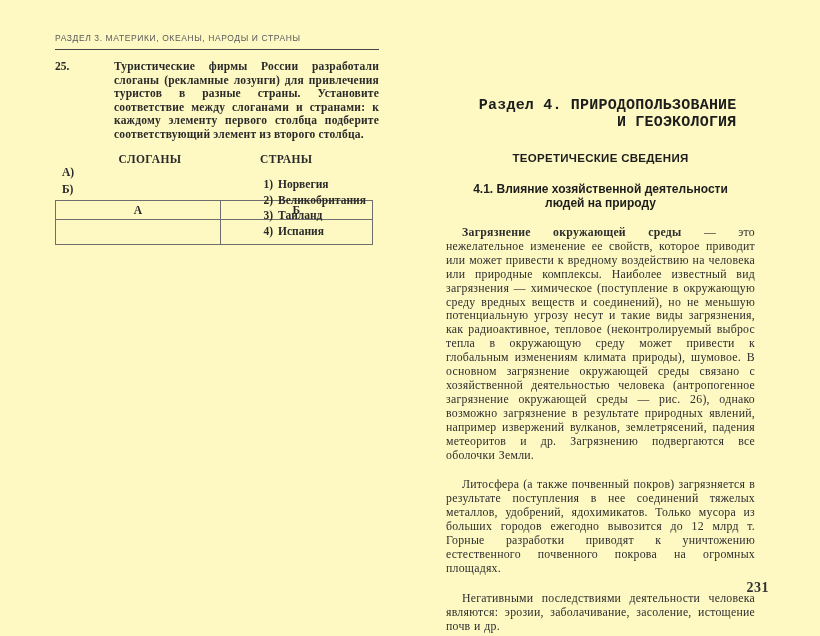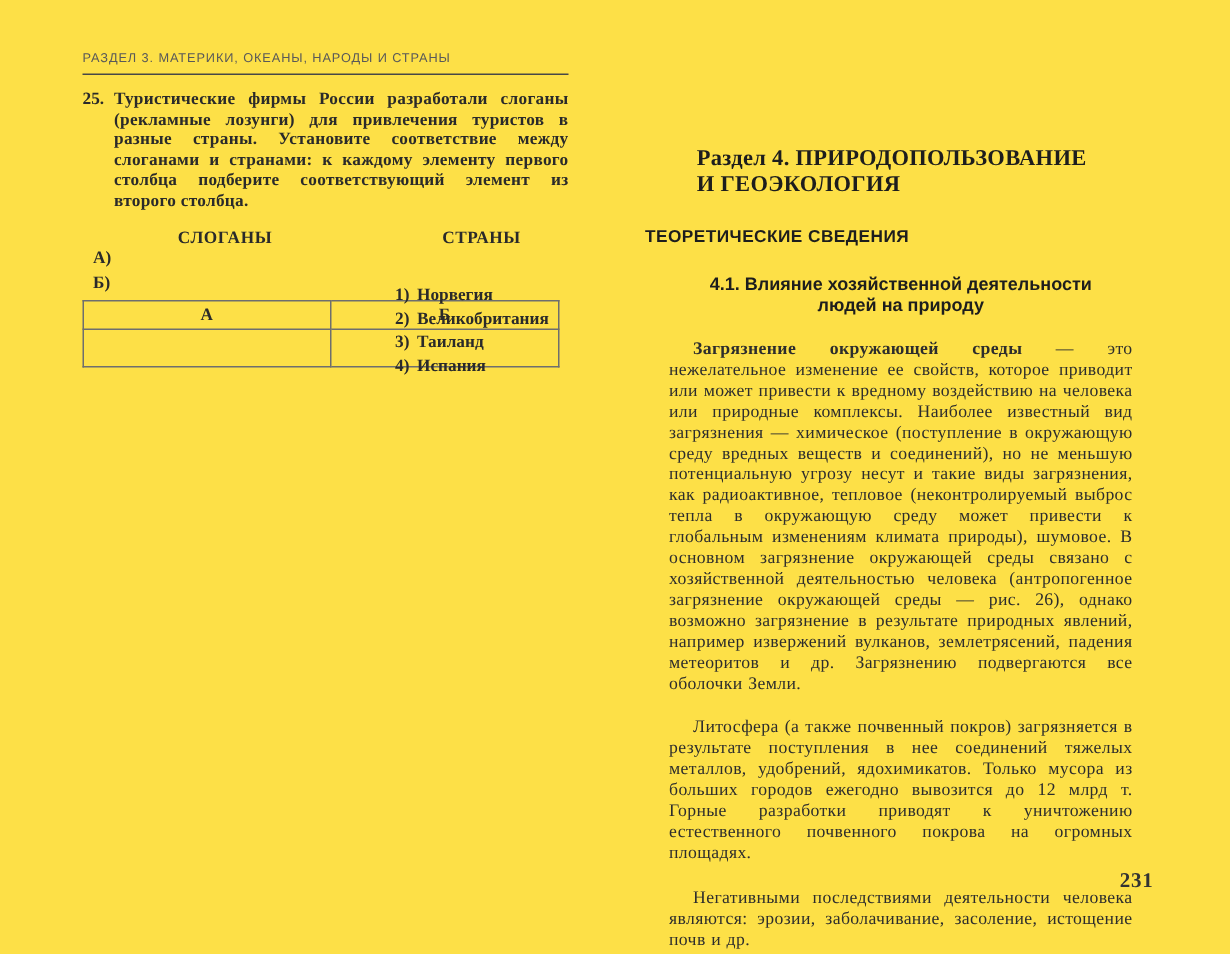--- a/index.html
+++ b/index.html
@@ -1,60 +1,60 @@
 <!DOCTYPE html>
 <html lang="ru"><head>
 <meta charset="utf-8">
 <style>
   html,body{margin:0;padding:0;background:#ffffff;}
   .spread{
-    position:relative;width:820px;height:636px;background:#fde047;
+    position:relative;width:820px;height:636px;background:#fef9c3;
     overflow:hidden;color:#2a2a2a;
     font-family:"Liberation Serif", serif;
   }
   
   .page-left{position:absolute;left:55px;top:0;width:324px;height:636px;}
   .running-head{
     margin-top:33px;padding-bottom:6px;border-bottom:1px solid #474747;
     font-family:"Liberation Sans", sans-serif;font-size:8.5px;line-height:10px;
     letter-spacing:0.6px;color:#595959;white-space:nowrap;
   }
-  .task{display:flex;margin-top:10px;font-weight:bold;font-size:11.5px;line-height:13.5px;}
+  .task{display:flex;margin-top:10px;font-weight:bold;font-size:11.5px;line-height:13.5px;gap:38px;}
   .task-number{flex:none;width:21px;}
   .task-body{flex:1;text-align:justify;letter-spacing:0.2px;hyphens:auto;}
   .match{position:relative;margin-top:12px;font-weight:bold;font-size:11.5px;}
   .slogans-header{width:190px;text-align:center;line-height:13px;margin-bottom:0;letter-spacing:0.4px;}
   .slogan-item{display:flex;margin-bottom:4px;line-height:12.9px;}
   .slogan-label{flex:none;width:25px;padding-left:7px;}
   .slogan-text{text-align:justify;letter-spacing:0.2px;hyphens:auto;}
   .slogan-item.first .slogan-text{width:150px;}
   .slogan-item.second .slogan-text{width:232px;}
   .countries{position:absolute;left:205px;top:0;width:122px;}
-  .countries-header{text-align:center;line-height:13px;margin-bottom:24px;letter-spacing:0.4px;}
+  .countries-header{text-align:left;line-height:13px;margin-bottom:11px;letter-spacing:0.4px;}
   .country-item{display:flex;line-height:15.6px;}
   .country-label{flex:none;width:13px;margin-right:5px;text-align:right;}
   .instruction{margin-top:16px;font-weight:bold;font-size:11.5px;line-height:13.5px;text-align:justify;letter-spacing:0.2px;hyphens:auto;}
   table.answer{
     margin-top:3px;border-collapse:collapse;width:318px;
   }
   table.answer td{
     border:1px solid #6e6e6e;text-align:center;vertical-align:middle;
     font-weight:bold;font-size:11.5px;padding:0;
   }
   table.answer tr.hdr td{height:18px;border-bottom:1.5px solid #6e6e6e;}
   table.answer tr.blank td{height:24px;}
   
   .page-right{position:absolute;left:430px;top:0;width:341px;height:636px;}
   .section-title{
-    margin:98px auto 0 auto;max-width:272px;text-align:left;
-    font-family:Liberation Serif, serif;font-weight:bold;
+    margin:98px auto 0 auto;max-width:272px;text-align:right;
+    font-family:Liberation Mono, monospace;font-weight:bold;
     font-size:15px;line-height:16.5px;color:#1d1d1d;letter-spacing:0.2px;
   }
   .subtitle{
-    margin-top:21px;
+    margin-top:21px;text-align:center;
     font-family:"Liberation Sans", sans-serif;font-weight:bold;
     font-size:11.5px;line-height:12px;color:#1d1d1d;letter-spacing:0.3px;
   }
   .subsection-title{
     margin:19px auto 0 auto;max-width:296px;text-align:center;
     font-family:"Liberation Sans", sans-serif;font-weight:bold;
     font-size:12px;line-height:13.5px;color:#1d1d1d;
   }
   .body-text{margin-top:13px;}
   .body-text p{

